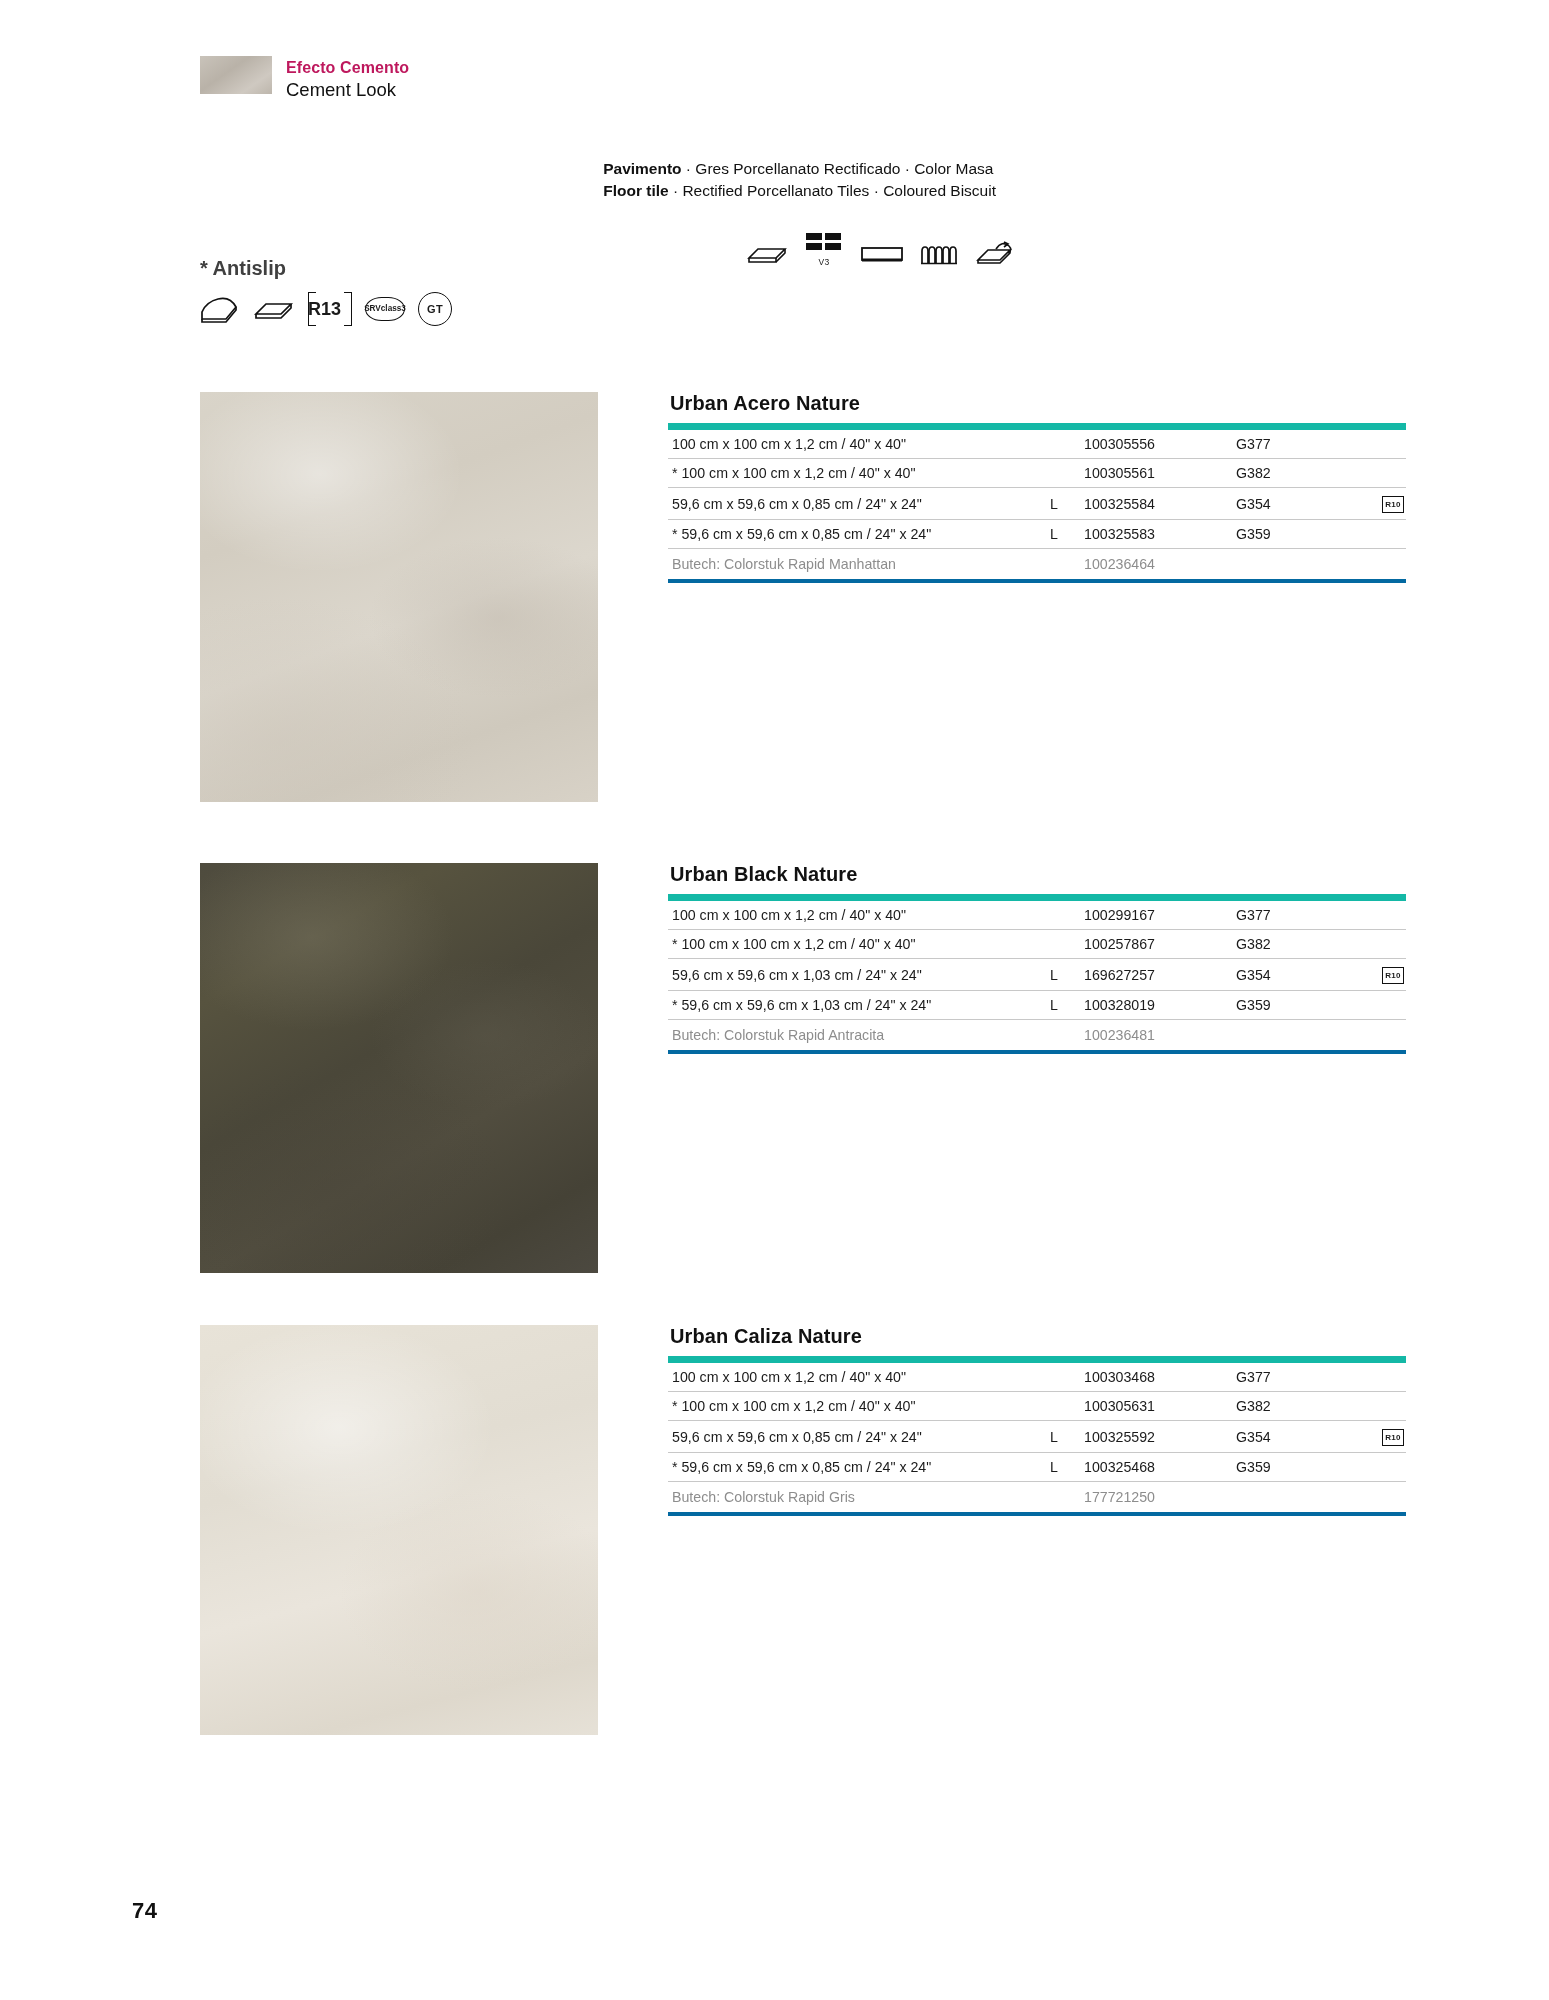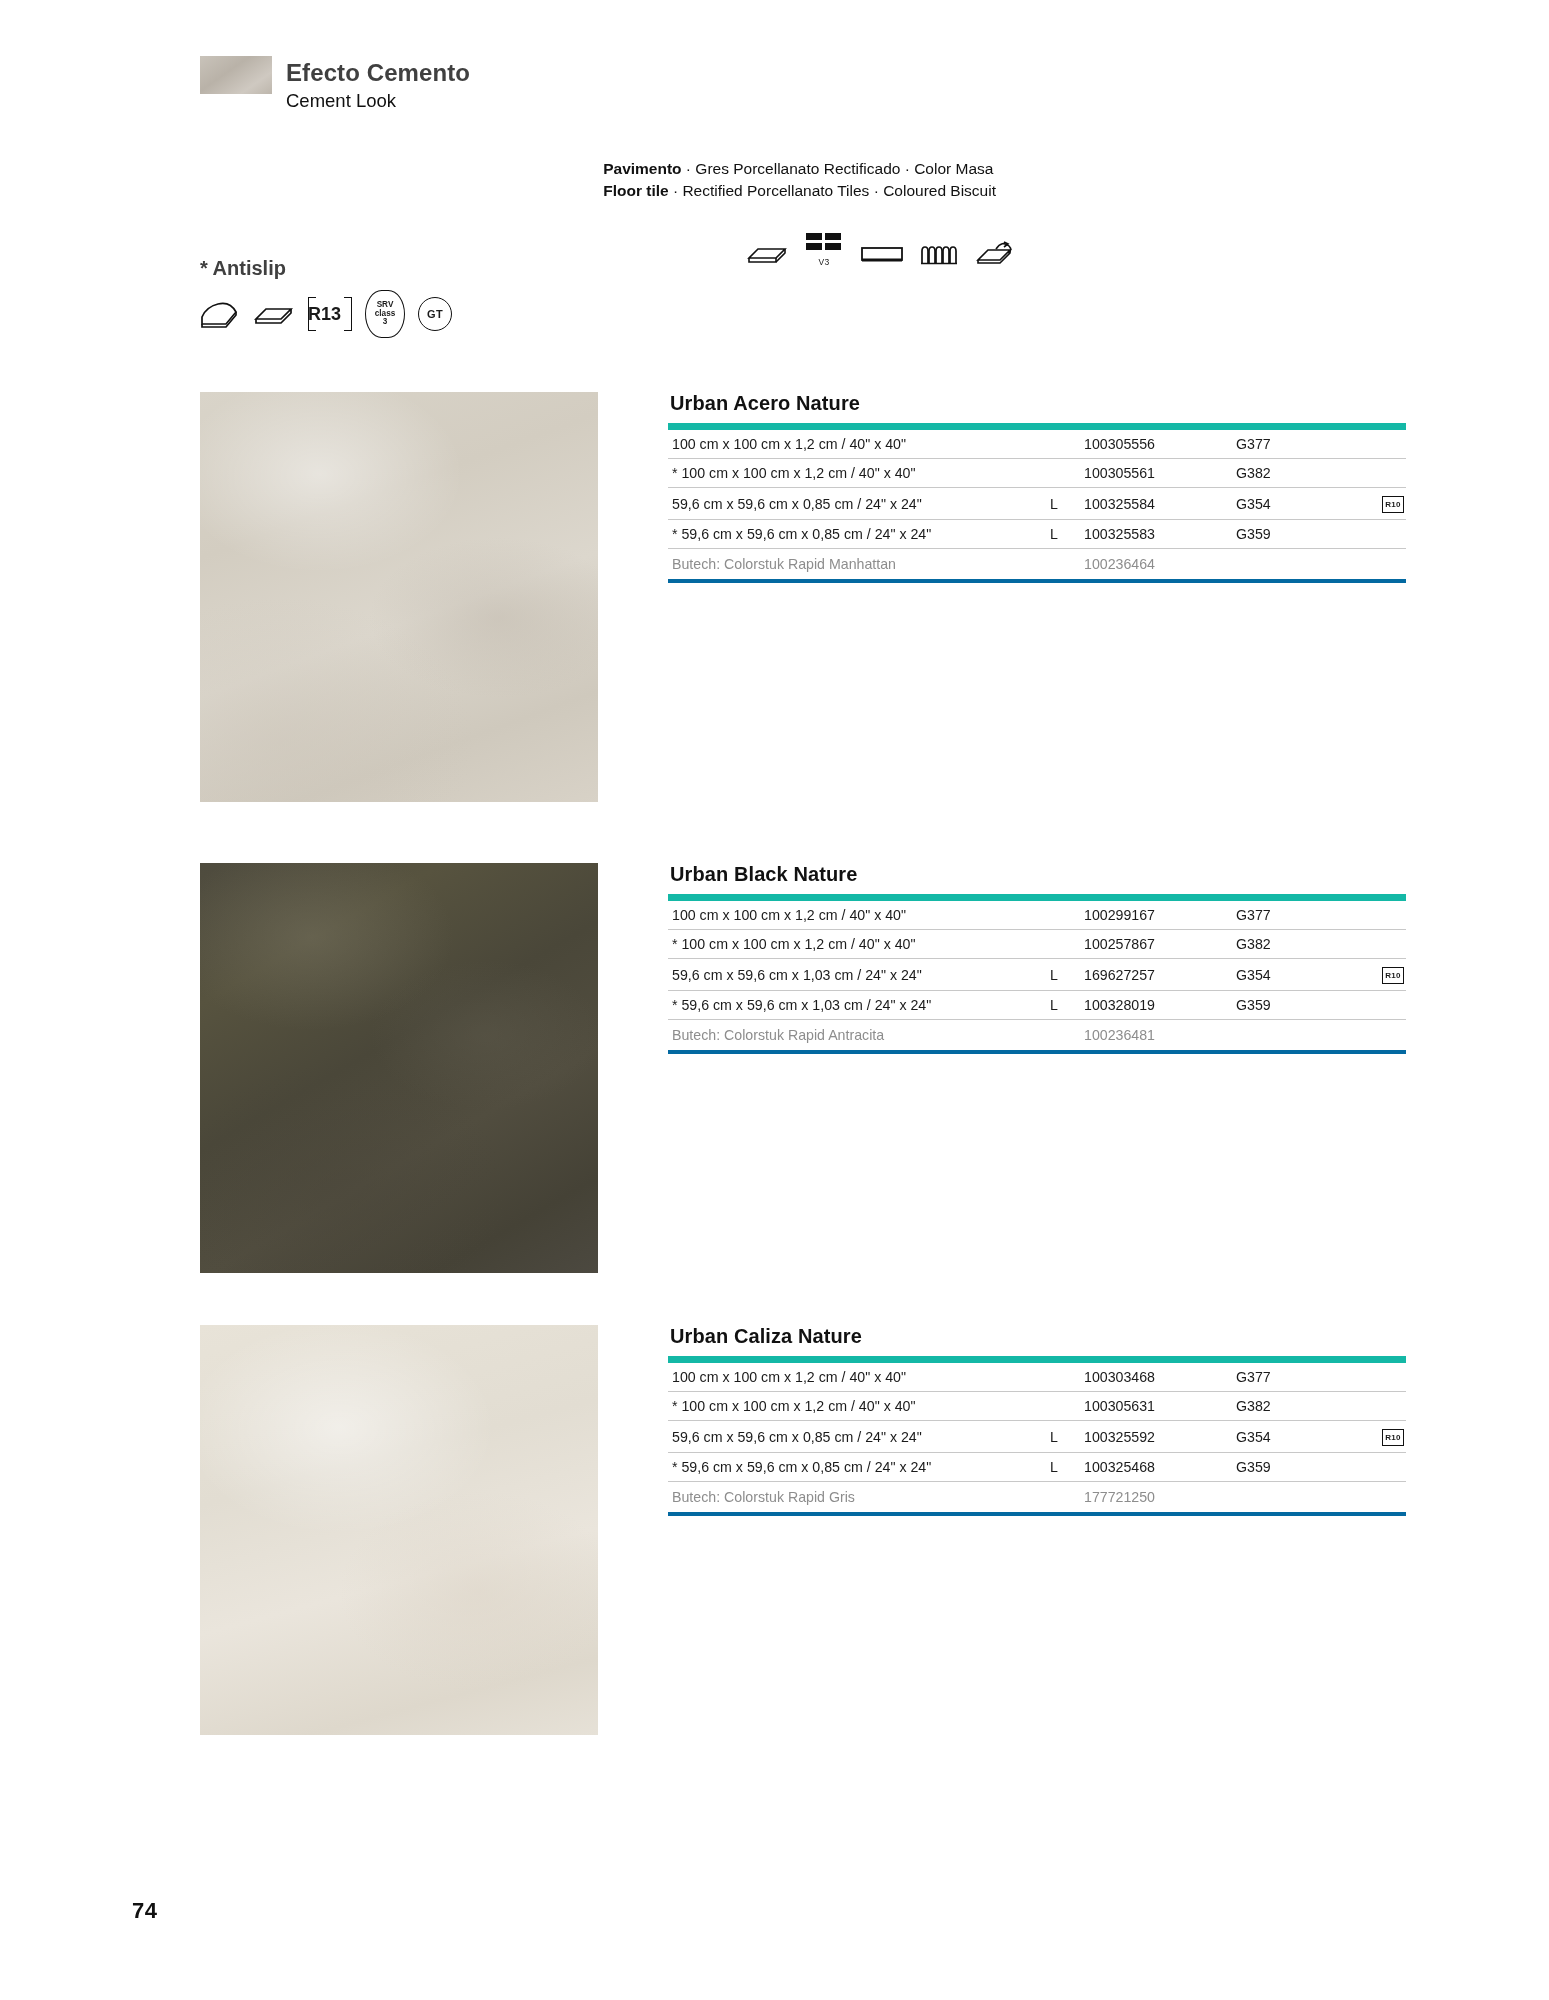--- a/index.html
+++ b/index.html
@@ -31,24 +31,24 @@
   .cat-swatch {
     width: 72px;
     height: 38px;
     background: linear-gradient(145deg,#c9c3ba 0%, #b9b2a8 40%, #cfc9c1 75%, #bdb6ac 100%);
   }
   .cat-text {
     line-height: 1.34;
     padding-top: 1px;
   }
   .cat-es {
-    font-size: 24px;
+    font-size: 16px;
     font-weight: bold;
     letter-spacing: .1px;
-    color: #404040;
+    color: #be185d;
   }
   .cat-en {
     font-size: 18.5px;
     font-weight: normal;
     color: #111;
   }
 
   .header-right {
     position: absolute;
     right: 553px;
@@ -95,23 +95,23 @@
   .bracket-box:before, .bracket-box:after {
     content: "";
     position: absolute;
     top: 2px; bottom: 2px;
     width: 7px;
     border: 1.4px solid #111;
   }
   .bracket-box:before { left: 0; border-right: none; }
   .bracket-box:after { right: 0; border-left: none; }
   .srv {
-    width: 40px; height: 48px;
+    width: 40px; height: 24px;
     position: relative;
-    display: flex; flex-direction: column; align-items: center; justify-content: center;
+    display: flex; align-items: center; justify-content: center;
     font-size: 8.2px; line-height: 1.05; font-weight: bold;
     border: 1.4px solid #111;
     border-radius: 50%/60%;
   }
 
   
   .topicons {
     position: absolute;
     right: 533px;
     top: 230px;

